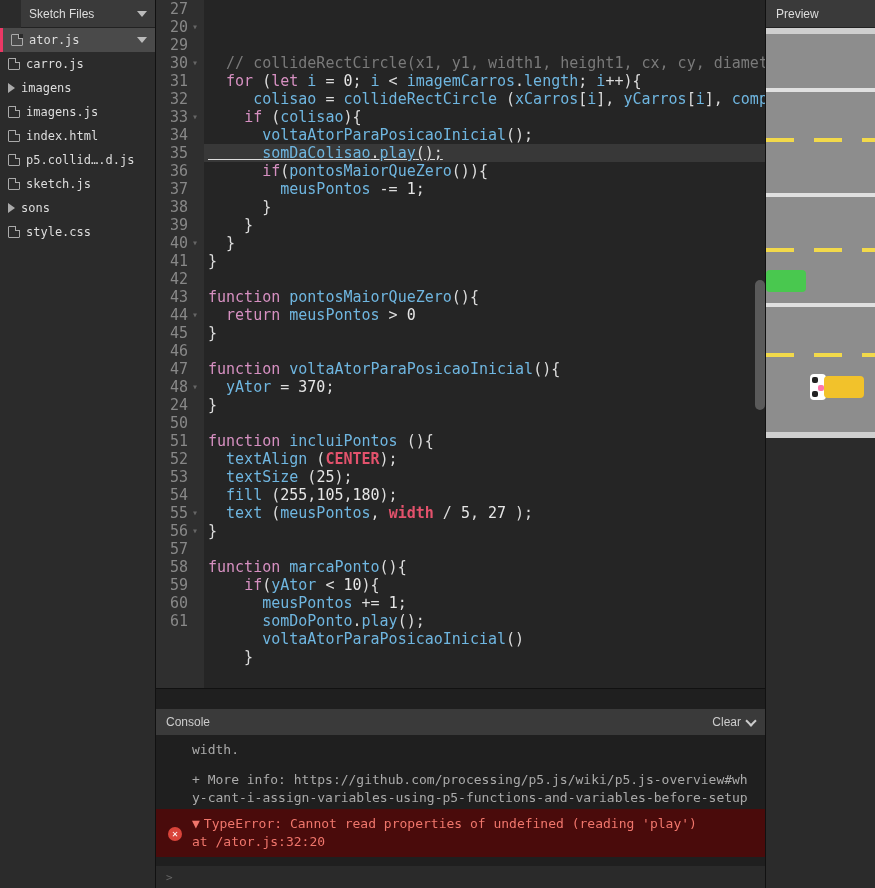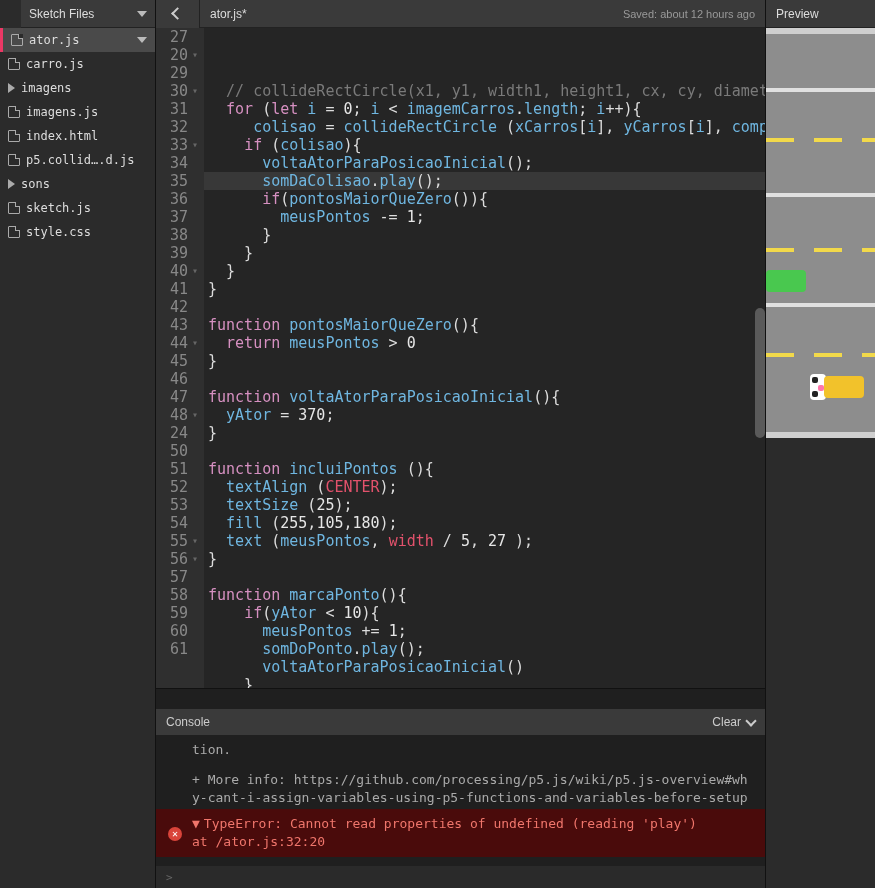--- a/index.html
+++ b/index.html
@@ -129,27 +129,27 @@
   .gutter-line { height: 18px; display:flex; justify-content:flex-end; align-items:center; gap:2px;}
   .fold { color:#666; font-size:10px; width:8px; }
   .code {
     flex:1;
     color: #ddd;
     white-space: pre;
     overflow: hidden;
     position: relative;
   }
   .code-line { height: 18px; padding-left: 4px; }
-  .hl-line { background: #383838; }
+  .hl-line { background: #383838; text-decoration: underline; }
   .tok-comment { color: #7a7a7a; }
   .tok-kw      { color: #d690c1; }         
   .tok-var     { color: #6fb6e0; }         
   .tok-num     { color: #e6e6e6; }
   .tok-fn      { color: #6fb6e0; }
-  .tok-builtin { color: #e3526c; font-weight: 400;}
+  .tok-builtin { color: #e3526c; font-weight: 700;}
 
   
   .console {
     height: 200px;
     background: #1f1f1f;
     display: flex;
     flex-direction: column;
     border-top: 1px solid #111;
     font-size: 13px;
   }
@@ -249,43 +249,36 @@
       </div>
       <div class="file-item monospace">
         <span class="file-icon"></span>
         <span>index.html</span>
       </div>
       <div class="file-item monospace">
         <span class="file-icon"></span>
         <span>p5.collid….d.js</span>
       </div>
       <div class="file-item monospace">
+        <span class="file-icon"></span>
+        <span>sketch.js</span>
+      </div>
+      <div class="file-item monospace">
         <span class="folder-icon"></span>
         <span>sons</span>
       </div>
       <div class="file-item monospace">
         <span class="file-icon"></span>
-        <span>sketch.js</span>
-      </div>
-      <div class="file-item monospace">
-        <span class="file-icon"></span>
         <span>style.css</span>
       </div>
     </div>
 </div>
 
 <div class="main">
 
-  <div class="editor-header">
-    <div class="back-btn">
-      <span class="back-chevron"></span>
-    </div>
-    <span class="filename">ator.js*</span>
-    <span class="saved">Saved: about 12 hours ago</span>
-  </div>
 
   <div class="editor monospace">
     <div class="gutter" id="gutter">
         <div class="gutter-line monospace">
           <span>27</span>
           <span class="fold">&nbsp;</span>
         </div>
         <div class="gutter-line monospace">
           <span>20</span>
           <span class="fold">▾</span>
@@ -430,21 +423,21 @@
 
   <div class="console">
     <div class="console-header">
       <span>Console</span>
       <span class="clear-group">
         <span>Clear</span>
         <span class="chev-down"></span>
       </span>
     </div>
     <div class="console-body monospace">
-      <div class="console-msg">tion.</div>
+      <div class="console-msg">width.</div>
       <div class="console-msg" style="height:8px"></div>
       <div class="console-msg">+ More info: https://github.com/processing/p5.js/wiki/p5.js-overview#why-cant-i-assign-variables-using-p5-functions-and-variables-before-setup</div>
       <div class="console-err">
         <span class="err-icon">✕</span>
         <div>
           <div><span class="err-caret">▼</span><span>TypeError: Cannot read properties of undefined (reading 'play')</span></div>
           <div>    at /ator.js:32:20</div>
         </div>
       </div>
     </div>

